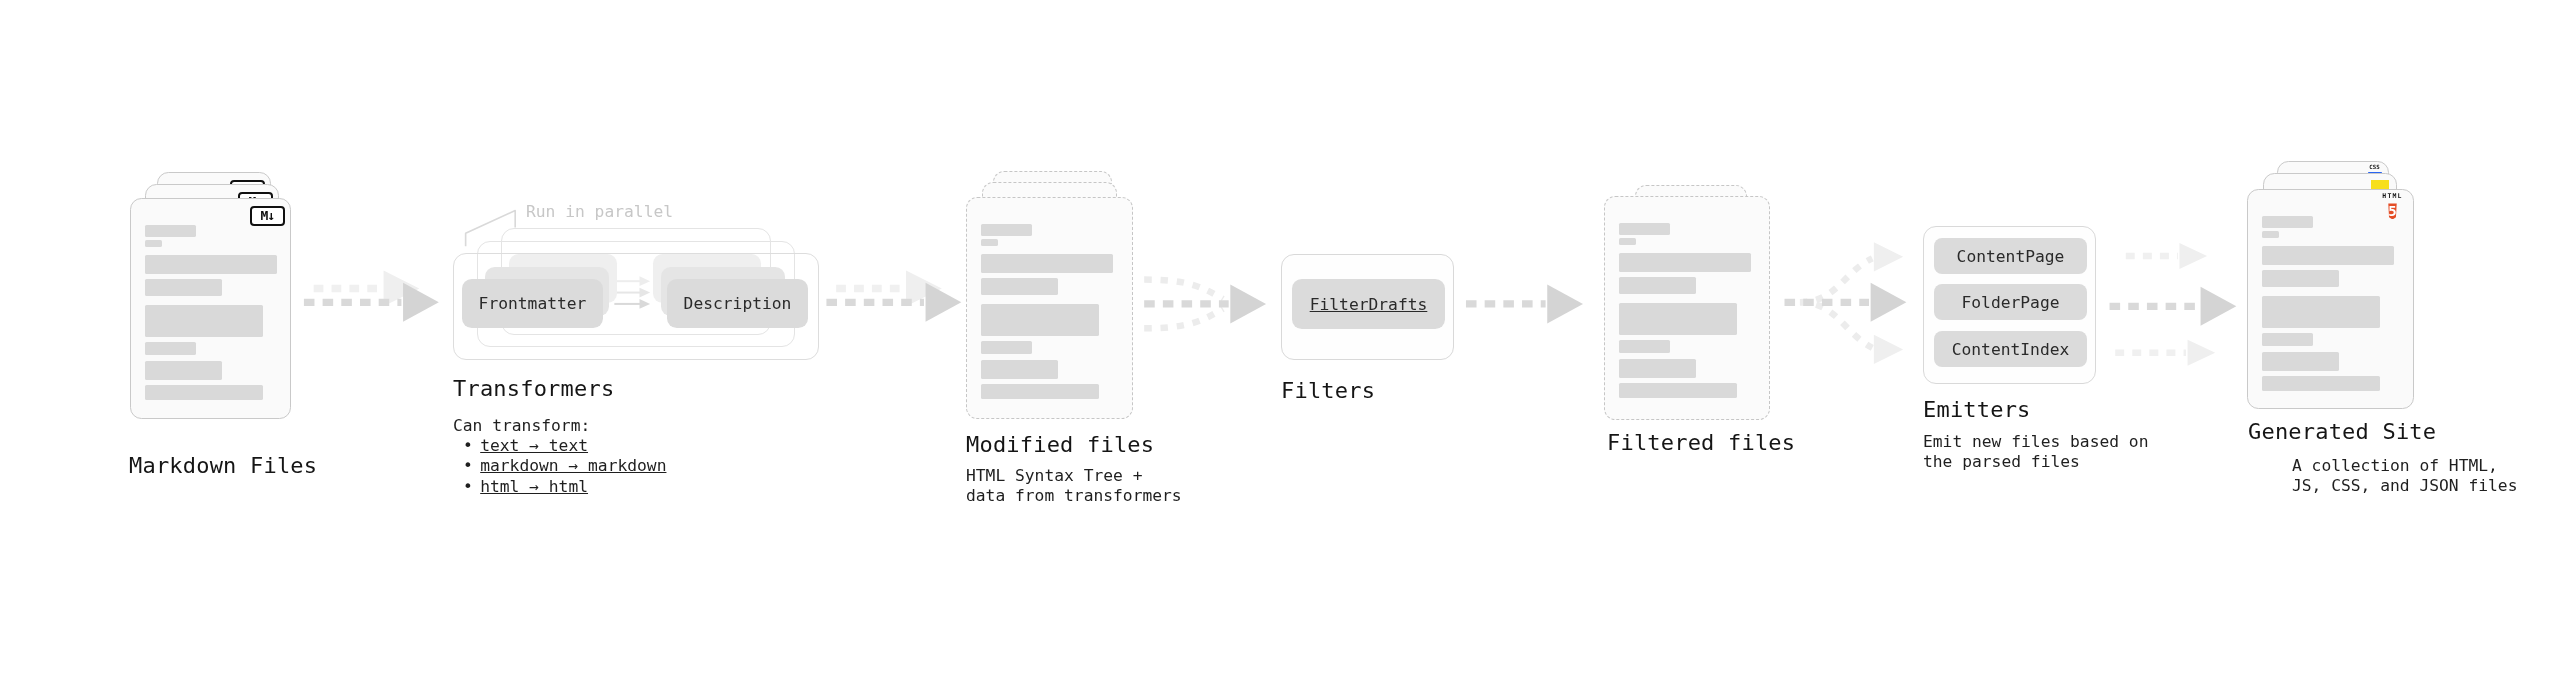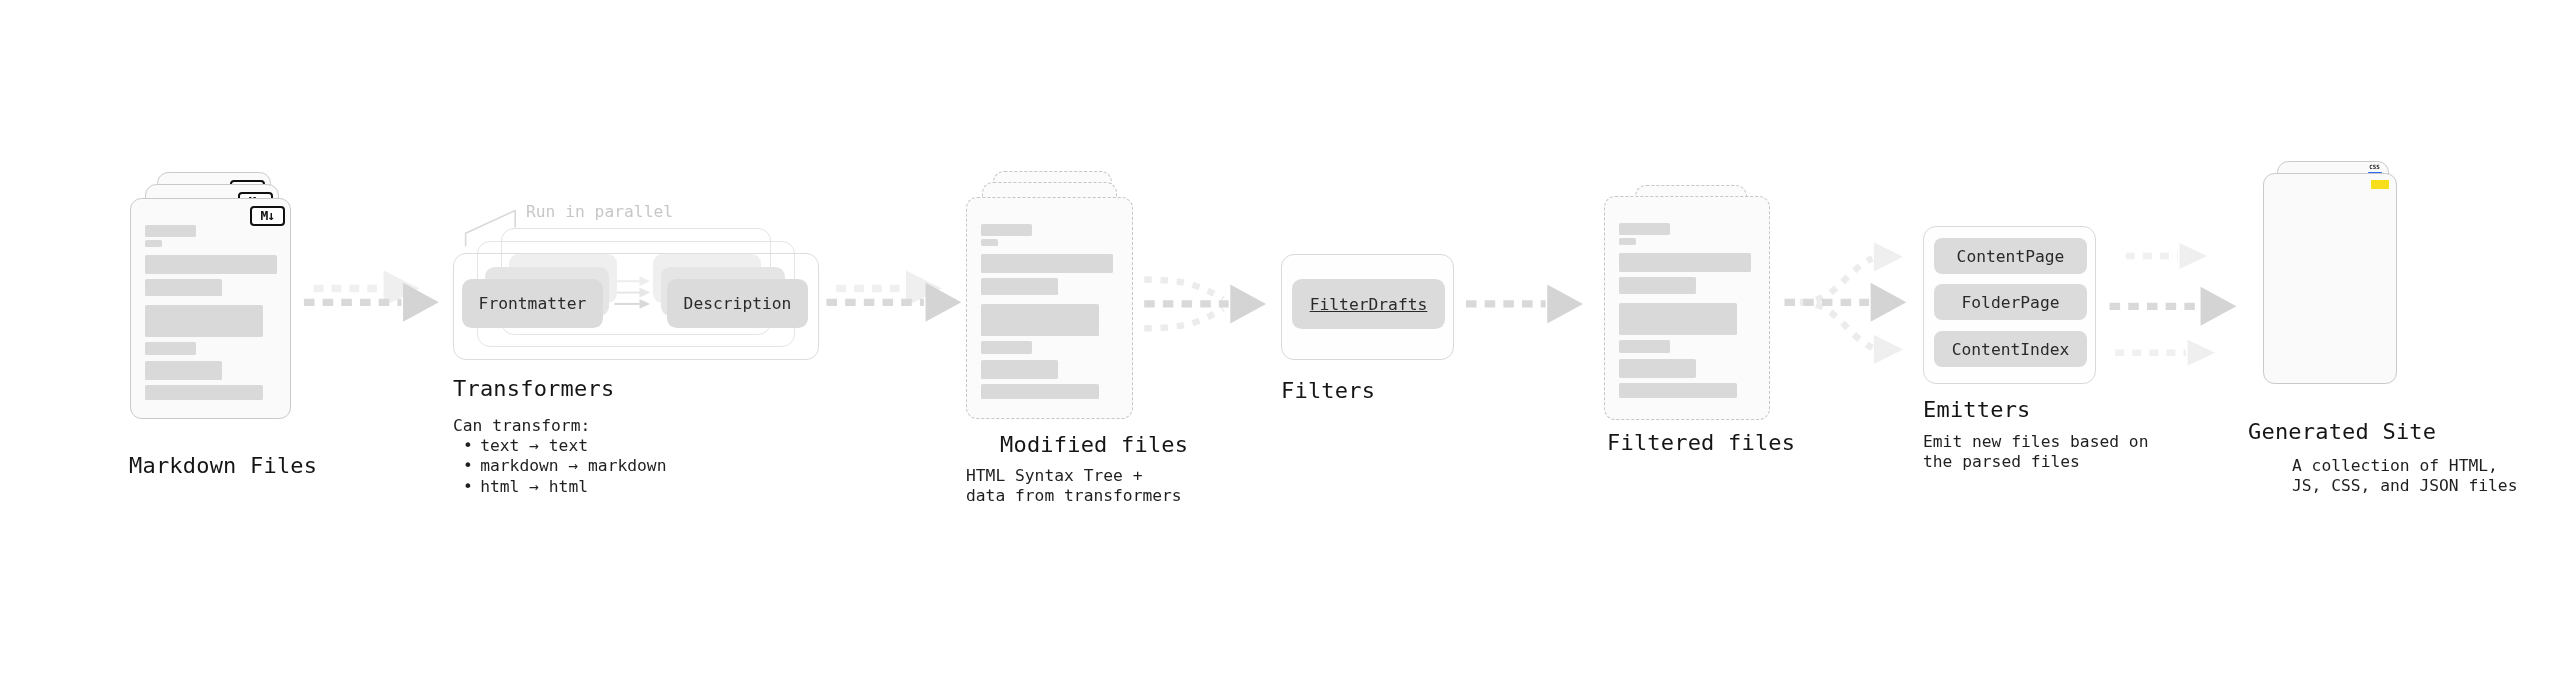--- a/index.html
+++ b/index.html
@@ -148,41 +148,41 @@
   <div class="pill ghost2" style="left:509px;top:254px;width:108px;height:49px;"></div>
   <div class="pill ghost1" style="left:485px;top:267px;width:124px;height:49px;"></div>
   <div class="pill" style="left:462px;top:279px;width:141px;height:49px;">Frontmatter</div>
 
   <div class="pill ghost2" style="left:653px;top:254px;width:108px;height:49px;"></div>
   <div class="pill ghost1" style="left:661px;top:267px;width:124px;height:49px;"></div>
   <div class="pill" style="left:667px;top:279px;width:141px;height:49px;">Description</div>
 
   <h2 class="stage-title" style="left:453px;top:376px;text-align:center;">Transformers</h2>
   <p class="stage-desc" style="left:453px;top:416px;">Can transform:</p>
-  <ul class="bullets" style="left:455px;top:436px;">
+  <ul class="bullets" style="left:455px;top:436px;text-decoration:underline;">
     <li><span class="b">•</span><span>text → text</span></li>
     <li><span class="b">•</span><span>markdown → markdown</span></li>
     <li><span class="b">•</span><span>html → html</span></li>
   </ul>
 
   <div class="card dashed" style="left:993px;top:171px;width:119px;height:203px;"></div>
   <div class="card dashed" style="left:982px;top:182px;width:135px;height:211px;"></div>
   <div class="card dashed" style="left:966px;top:197px;width:167px;height:222px;">
     <div class="bars">
         <div class="bar" style="top: 26px; width: 51px; height: 12.2px;"></div>
         <div class="bar" style="top: 41px; width: 17px; height: 6.5px;"></div>
         <div class="bar" style="top: 56px; width: 132px; height: 18.7px;"></div>
         <div class="bar" style="top: 80px; width: 77px; height: 17px;"></div>
         <div class="bar" style="top: 106px; width: 118px; height: 32px;"></div>
         <div class="bar" style="top: 143px; width: 51px; height: 13px;"></div>
         <div class="bar" style="top: 162px; width: 77px; height: 18.7px;"></div>
         <div class="bar" style="top: 186px; width: 118px; height: 14.6px;"></div>
       </div>
   </div>
-  <h2 class="stage-title" style="left:1000px;top:432px;">Modified files</h2>
+  <h2 class="stage-title" style="left:966px;top:432px;">Modified files</h2>
   <p class="stage-desc" style="left:966px;top:466px;">HTML Syntax Tree +
 data from transformers</p>
 
   <div class="panel" style="left:1281px;top:254px;width:173px;height:106px;"></div>
   <div class="pill" style="left:1292px;top:279px;width:153px;height:50px;text-decoration:underline;">FilterDrafts</div>
   <h2 class="stage-title" style="left:1281px;top:378px;">Filters</h2>
 
   <div class="card dashed" style="left:1635px;top:185px;width:112px;height:203px;"></div>
   <div class="card dashed" style="left:1604px;top:196px;width:166px;height:224px;">
     <div class="bars">
@@ -208,18 +208,34 @@
 
   <div class="card" style="left:2277px;top:161px;width:112px;height:203px;">
     <span class="css-badge">
       <span>CSS</span>
       <span class="css-underline" style="background: rgb(41, 101, 241);"></span>
     </span>
   </div>
   <div class="card" style="left:2263px;top:173px;width:134px;height:211px;">
     <span class="js-badge" style="background: rgb(247, 223, 30);"></span>
   </div>
+  <div class="card" style="left:2247px;top:189px;width:167px;height:220px;">
+    <span class="html5-logo">
+      <span class="html5-word">HTML</span>
+      <span class="html5-shield" style="background: rgb(228, 77, 38);">5</span>
+    </span>
+    <div class="bars">
+        <div class="bar" style="top: 26px; width: 51px; height: 12.2px;"></div>
+        <div class="bar" style="top: 41px; width: 17px; height: 6.5px;"></div>
+        <div class="bar" style="top: 56px; width: 132px; height: 18.7px;"></div>
+        <div class="bar" style="top: 80px; width: 77px; height: 17px;"></div>
+        <div class="bar" style="top: 106px; width: 118px; height: 32px;"></div>
+        <div class="bar" style="top: 143px; width: 51px; height: 13px;"></div>
+        <div class="bar" style="top: 162px; width: 77px; height: 18.7px;"></div>
+        <div class="bar" style="top: 186px; width: 118px; height: 14.6px;"></div>
+      </div>
+  </div>
   <h2 class="stage-title" style="left:2248px;top:419px;">Generated Site</h2>
   <p class="stage-desc" style="left:2248px;top:456px;margin-left:44px;">A collection of HTML,
 JS, CSS, and JSON files</p>
 
 </div>
 
 
 </body></html>

